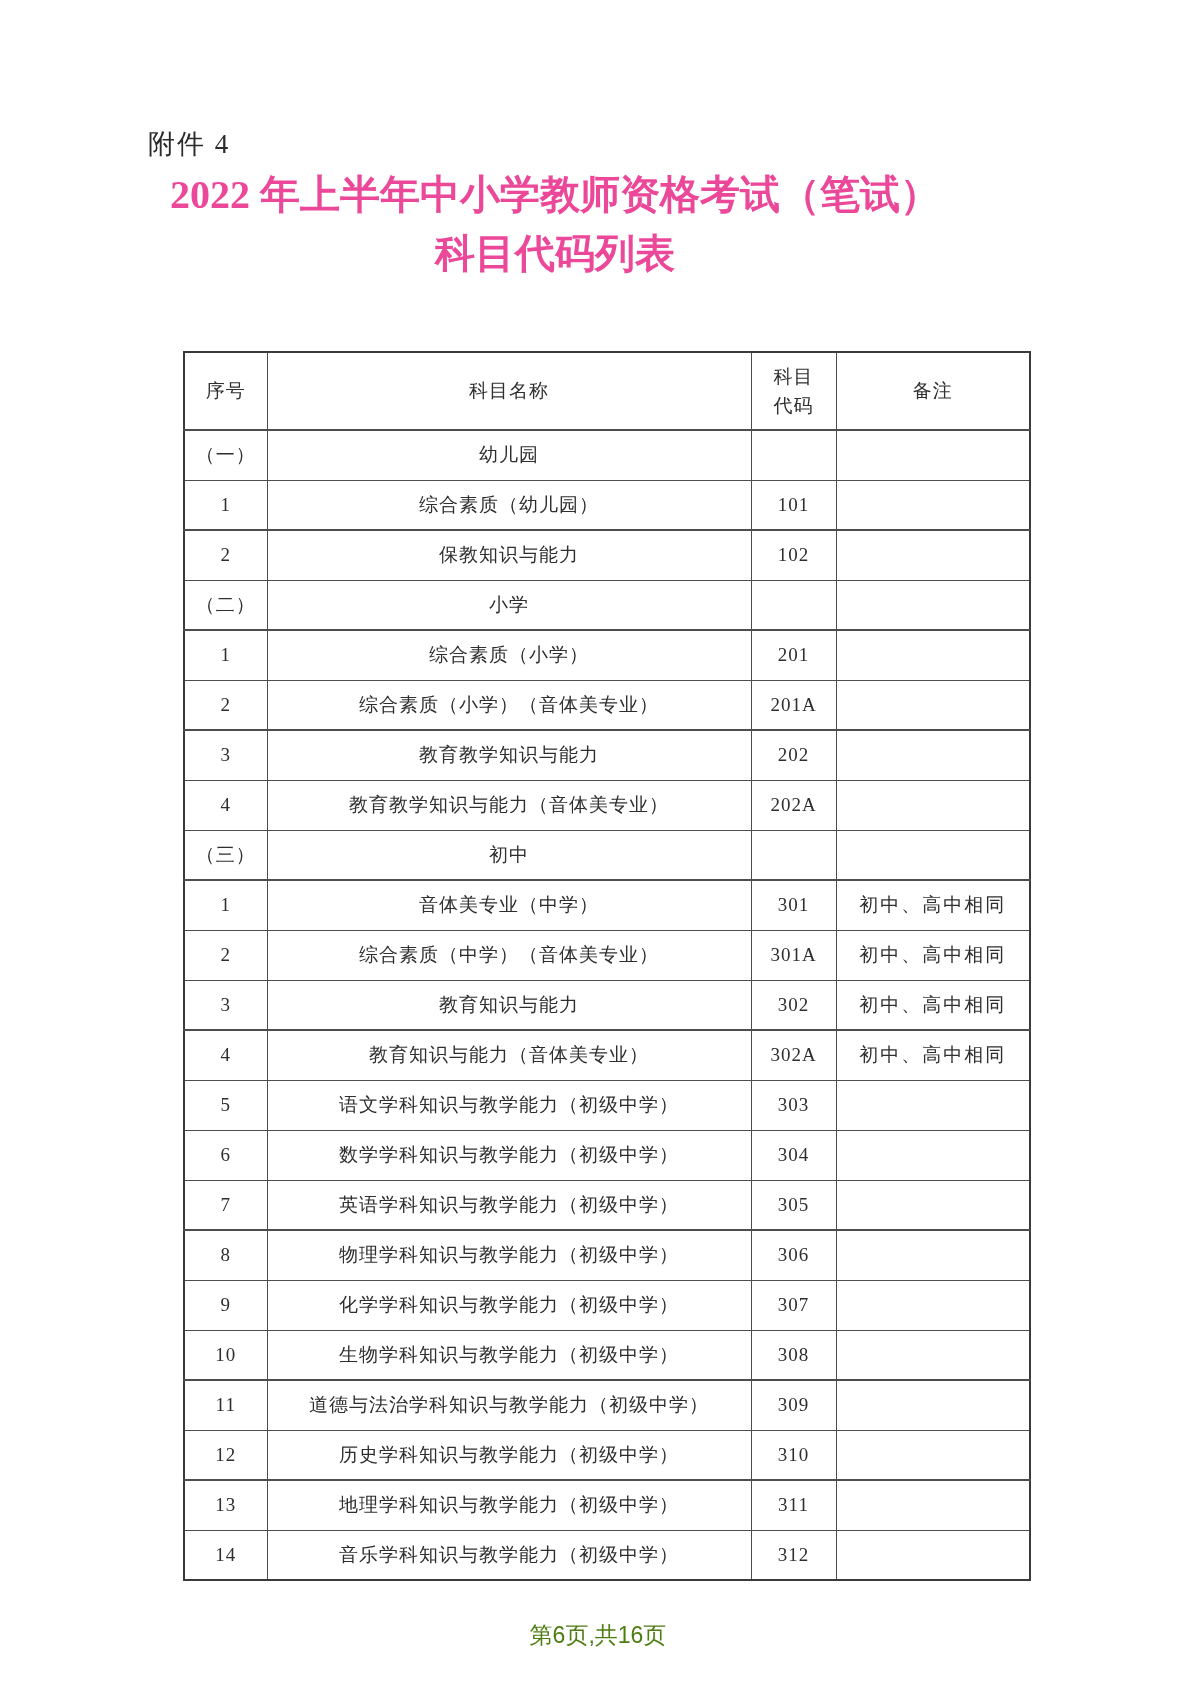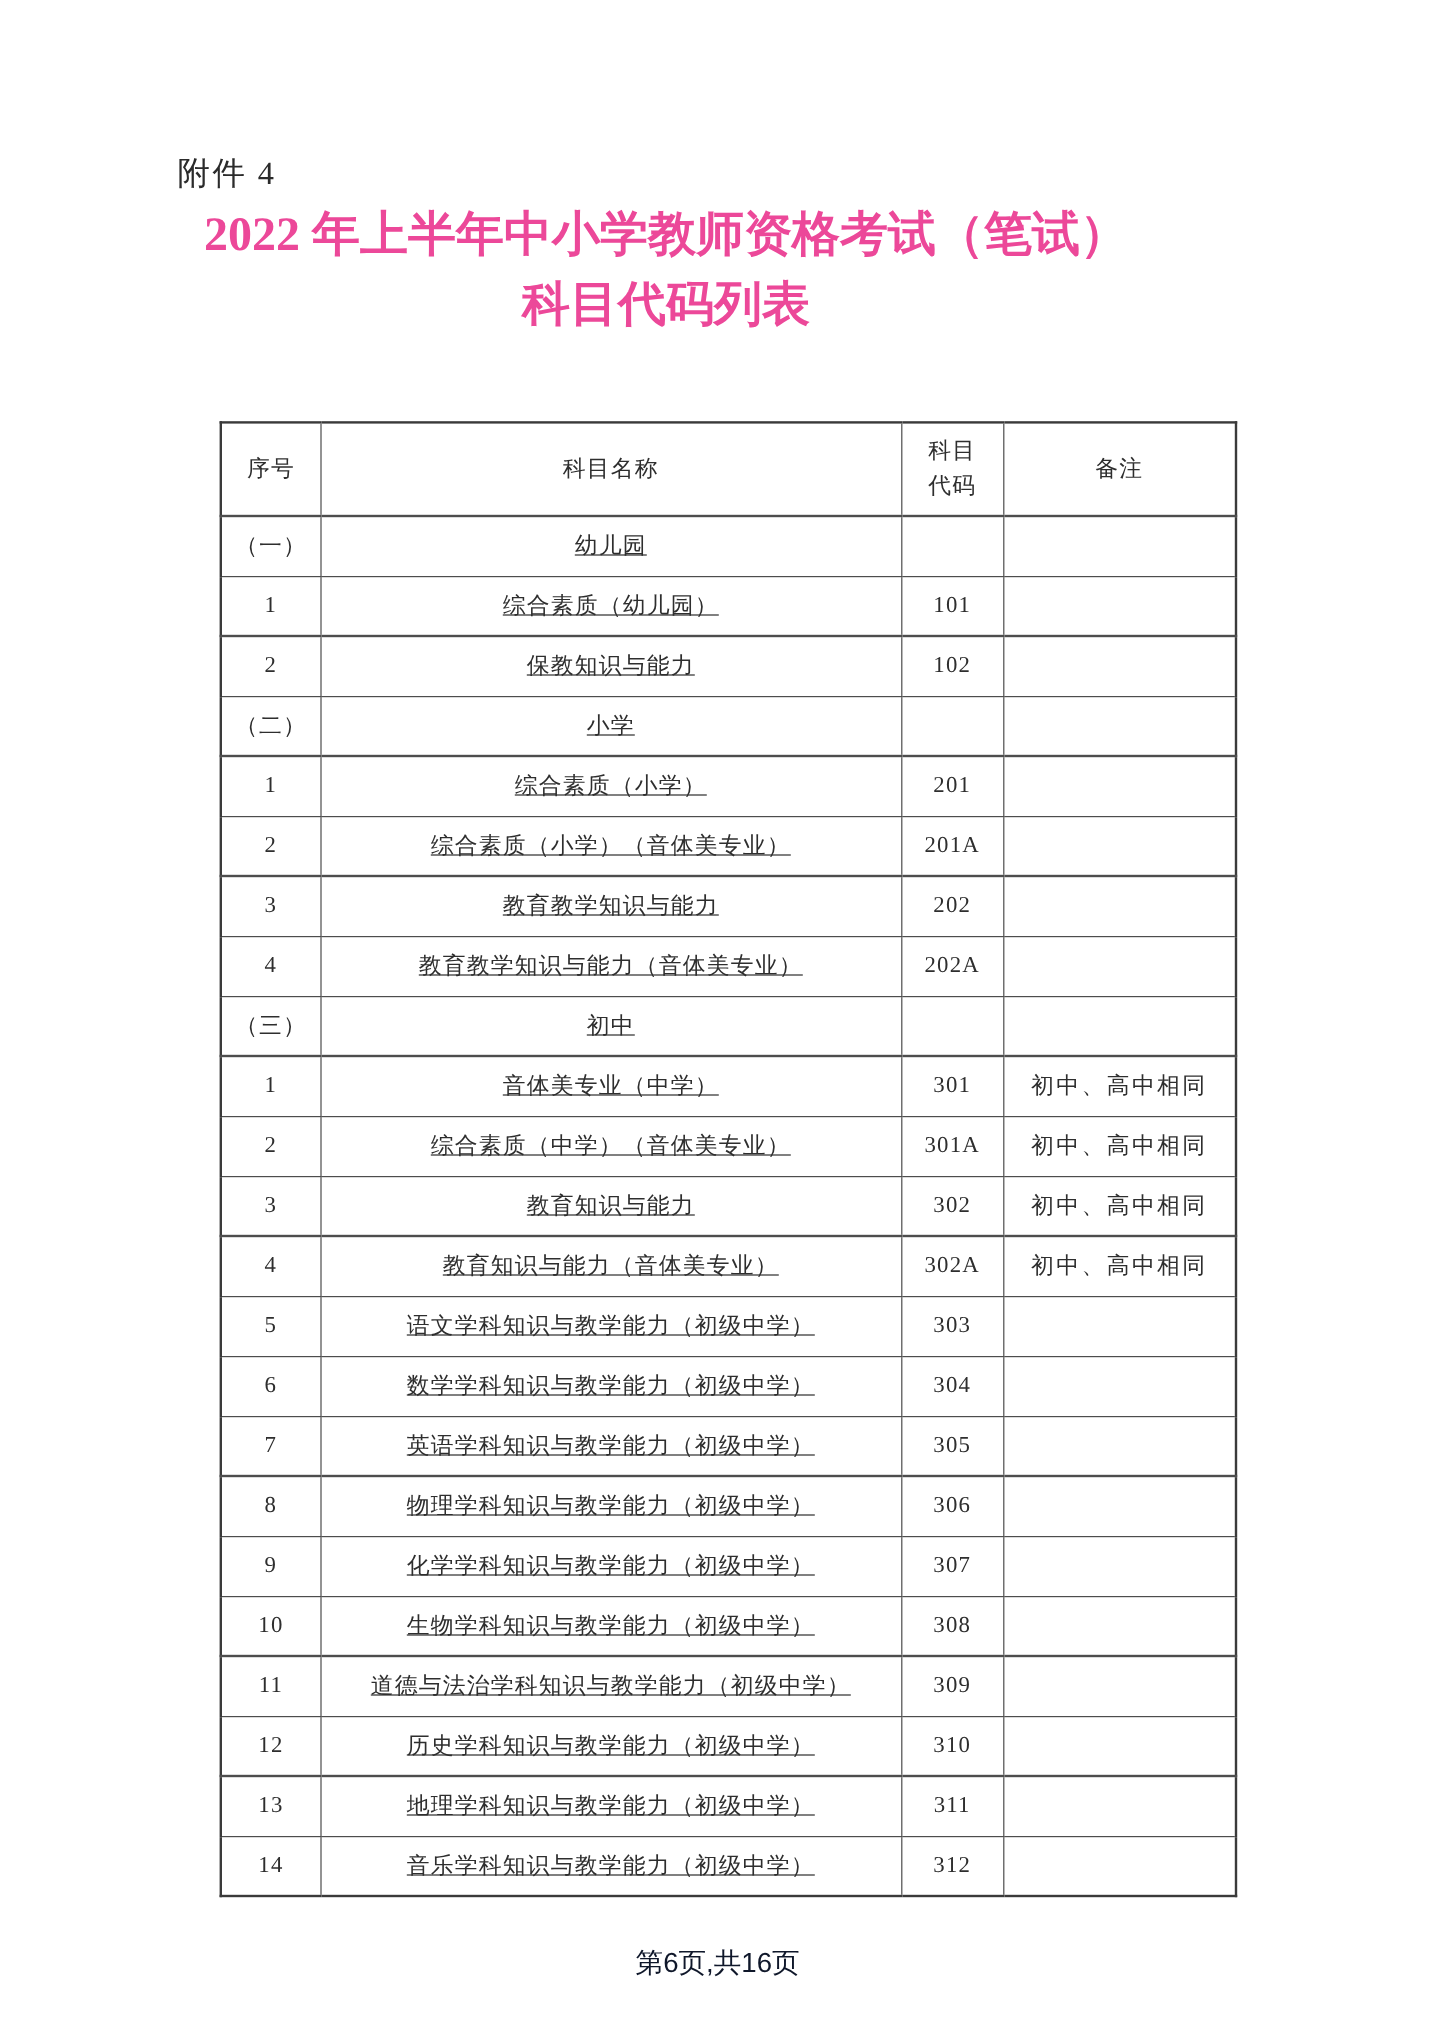--- a/index.html
+++ b/index.html
@@ -67,32 +67,32 @@
   table.subjects tbody tr:nth-child(9) td,
   table.subjects tbody tr:nth-child(12) td,
   table.subjects tbody tr:nth-child(16) td,
   table.subjects tbody tr:nth-child(19) td,
   table.subjects tbody tr:nth-child(21) td { border-bottom-width: 2px; }
 
   table.subjects thead th { height: 78px; font-size: 19px; letter-spacing: 1px; }
   table.subjects thead th.pre { white-space: pre-line; line-height: 1.55; margin-top: 48px; }
   table.subjects tbody td { height: 50px; font-size: 19px; }
   td.c-no   { letter-spacing: 1px; font-size: 20px; }
-  td.c-name { letter-spacing: 1px; text-decoration: underline; }
+  td.c-name { letter-spacing: 1px; }
   td.c-code { font-size: 20px; letter-spacing: 1px; color: #262a33; margin-left: 39px; }
   td.c-note { letter-spacing: 2px; font-size: 19px; }
 
   .footer {
     position: absolute;
     top: 1620px;
     left: 0;
     width: 1196px;
     text-align: center;
     font-size: 23px;
-    color: #0f172a;
+    color: #4d7c0f;
     font-family: "Liberation Sans", "DejaVu Sans", sans-serif;
   }
 </style>
 </head>
 <body>
 
 <div class="page">
 
   <div class="attachment">附件 4</div>
 

